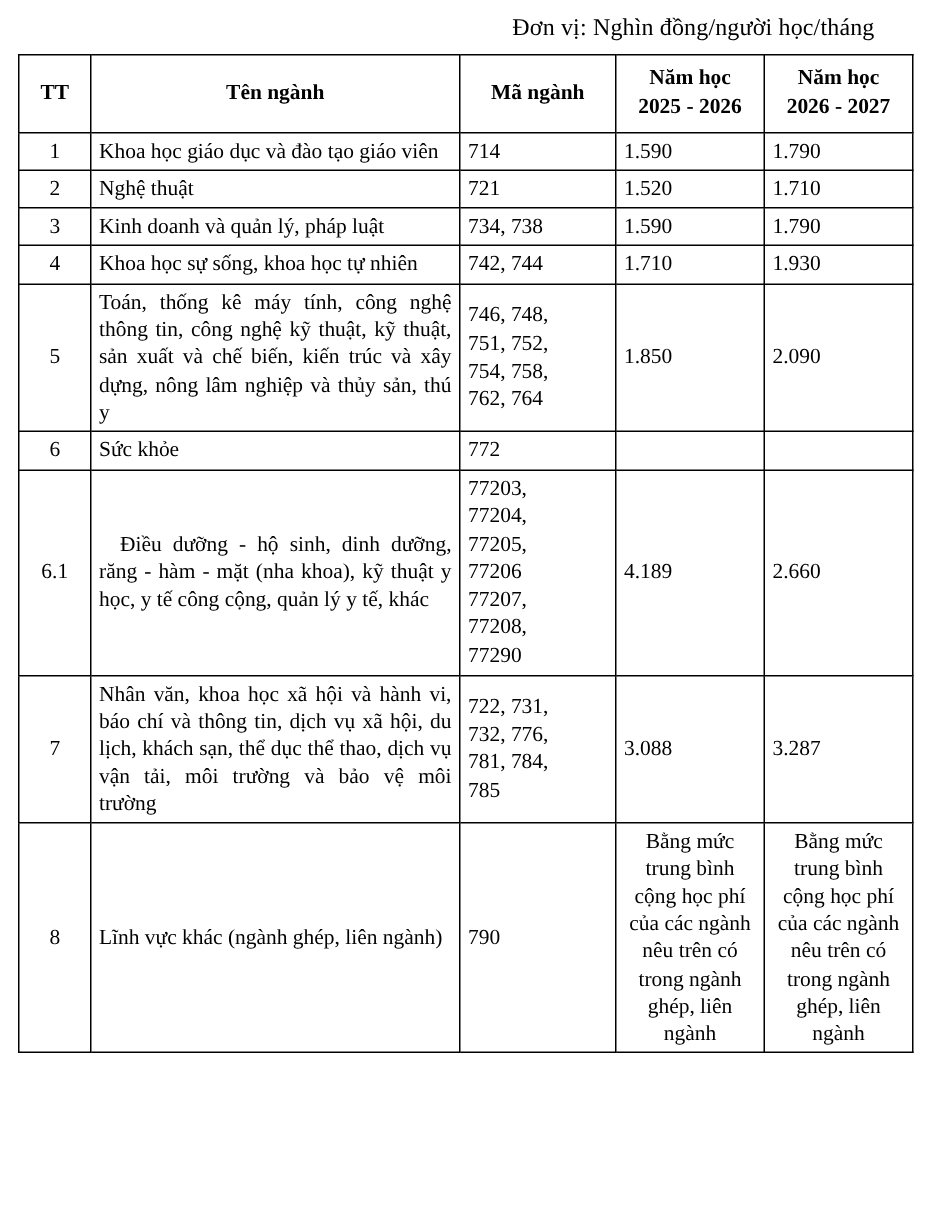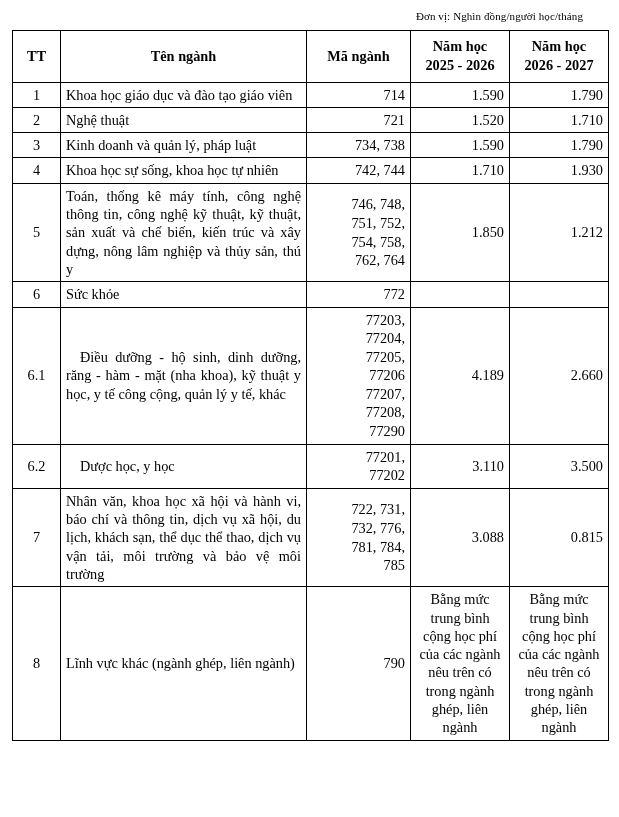--- a/index.html
+++ b/index.html
@@ -16,21 +16,21 @@
   }
   .page {
     position: relative;
     width: 619px;
     height: 817px;
     box-sizing: border-box;
     padding: 6px 12px 0 12px;
   }
   .unit-line {
     text-align: right;
-    font-size: 11px;
+    font-size: 16px;
     padding-right: 24px;
     padding-top: 4px;
     padding-bottom: 8px;
     letter-spacing: 0.1px;
   }
   table.fee-table {
     border-collapse: collapse;
     width: 596px;
     table-layout: fixed;
     margin: 0 auto;
@@ -64,21 +64,21 @@
     text-align-last: left;
     padding-left: 8px;
     padding-right: 6px;
     margin-top: 21px;
   }
   td.c-name.indent {
     text-indent: 14px;
   }
   td.c-code,
   td.c-val {
-    text-align: right;
+    text-align: left;
   }
   td.c-code.multi {
     line-height: 1.30;
     margin-top: 15px;
   }
   td.c-note {
     text-align: center;
     font-weight: normal;
     line-height: 1.30;
     padding: 4px 4px;
@@ -145,21 +145,21 @@
           <td class="c-val">1.930</td>
         </tr>
         <tr>
           <td class="c-tt">5</td>
           <td class="c-name">Toán, thống kê máy tính, công nghệ thông tin, công nghệ kỹ thuật, kỹ thuật, sản xuất và chế biến, kiến trúc và xây dựng, nông lâm nghiệp và thủy sản, thú y</td>
           <td class="c-code multi nowrap-lines">746, 748,
 751, 752,
 754, 758,
 762, 764</td>
           <td class="c-val">1.850</td>
-          <td class="c-val">1.212</td>
+          <td class="c-val">2.090</td>
         </tr>
         <tr>
           <td class="c-tt">6</td>
           <td class="c-name">Sức khỏe</td>
           <td class="c-code">772</td>
           <td class="c-val"></td>
           <td class="c-val"></td>
         </tr>
         <tr>
           <td class="c-tt">6.1</td>
@@ -168,36 +168,28 @@
 77204,
 77205,
 77206
 77207,
 77208,
 77290</td>
           <td class="c-val">4.189</td>
           <td class="c-val">2.660</td>
         </tr>
         <tr>
-          <td class="c-tt">6.2</td>
-          <td class="c-name indent">Dược học, y học</td>
-          <td class="c-code multi nowrap-lines">77201,
-77202</td>
-          <td class="c-val">3.110</td>
-          <td class="c-val">3.500</td>
-        </tr>
-        <tr>
           <td class="c-tt">7</td>
           <td class="c-name">Nhân văn, khoa học xã hội và hành vi, báo chí và thông tin, dịch vụ xã hội, du lịch, khách sạn, thể dục thể thao, dịch vụ vận tải, môi trường và bảo vệ môi trường</td>
           <td class="c-code multi nowrap-lines">722, 731,
 732, 776,
 781, 784,
 785</td>
           <td class="c-val">3.088</td>
-          <td class="c-val">0.815</td>
+          <td class="c-val">3.287</td>
         </tr>
         <tr>
           <td class="c-tt">8</td>
           <td class="c-name">Lĩnh vực khác (ngành ghép, liên ngành)</td>
           <td class="c-code">790</td>
           <td class="c-note">Bằng mức trung bình cộng học phí của các ngành nêu trên có trong ngành ghép, liên ngành</td>
           <td class="c-note">Bằng mức trung bình cộng học phí của các ngành nêu trên có trong ngành ghép, liên ngành</td>
         </tr>
       </tbody>
   </table>

